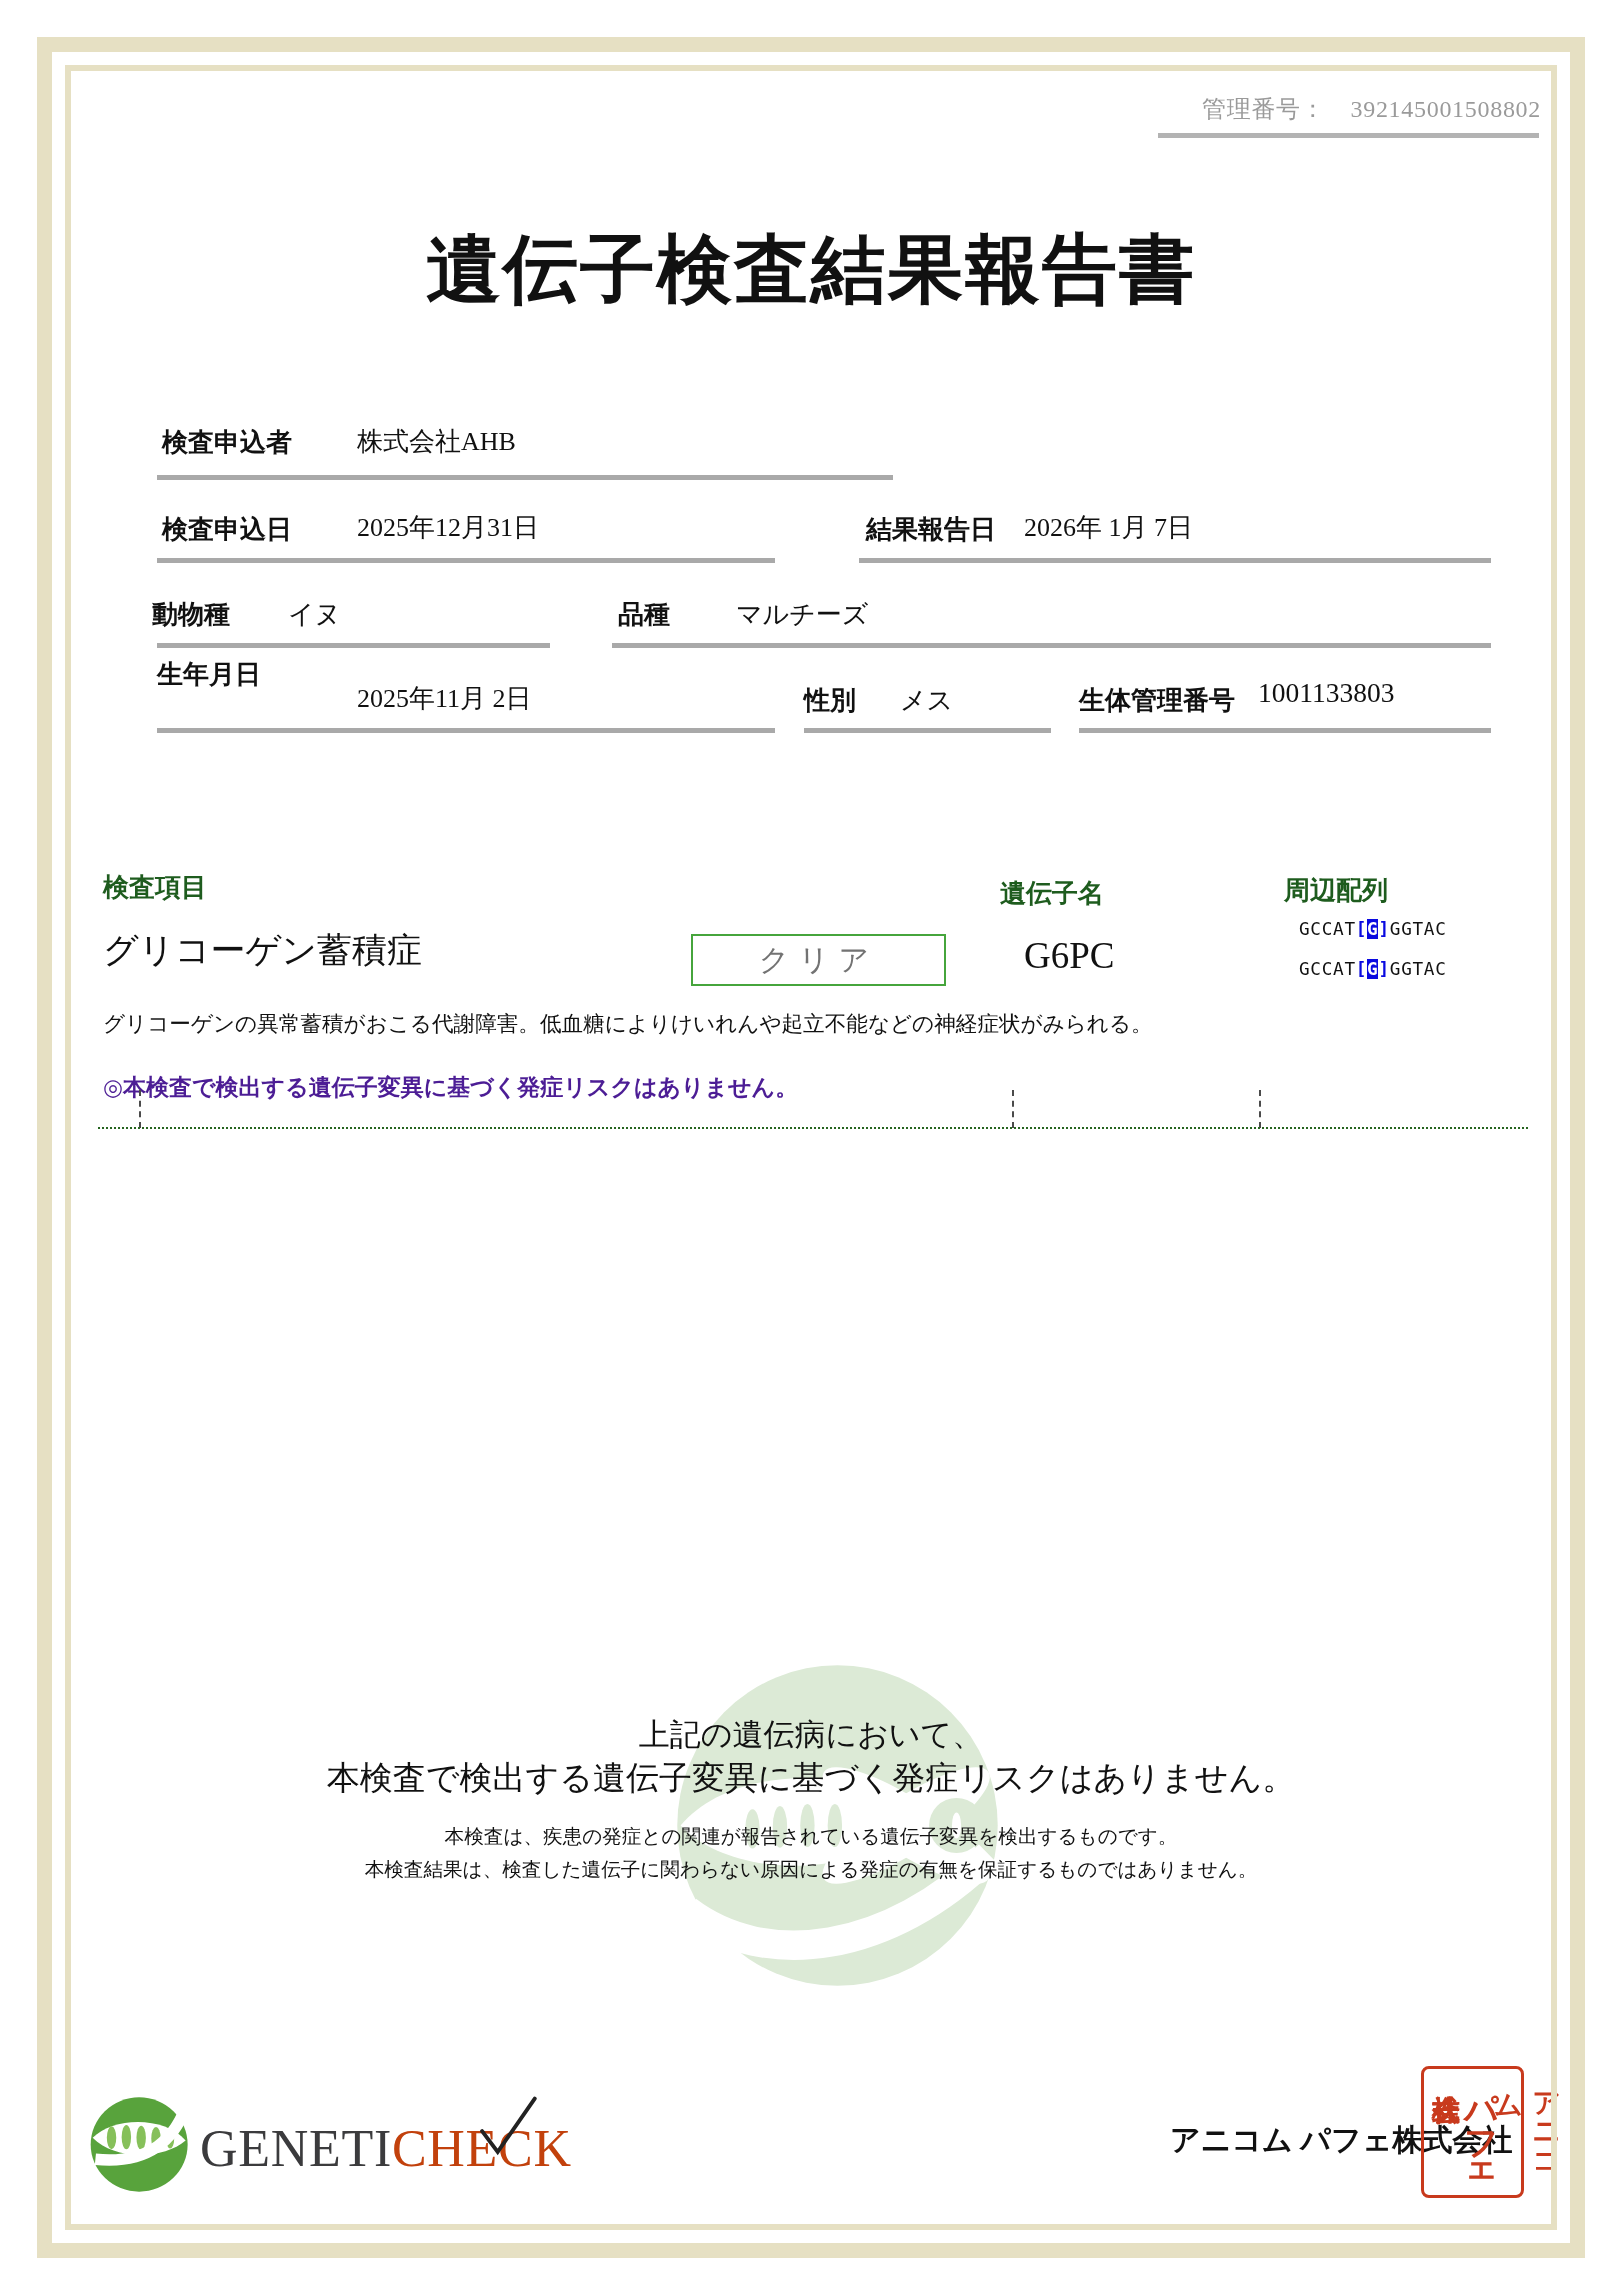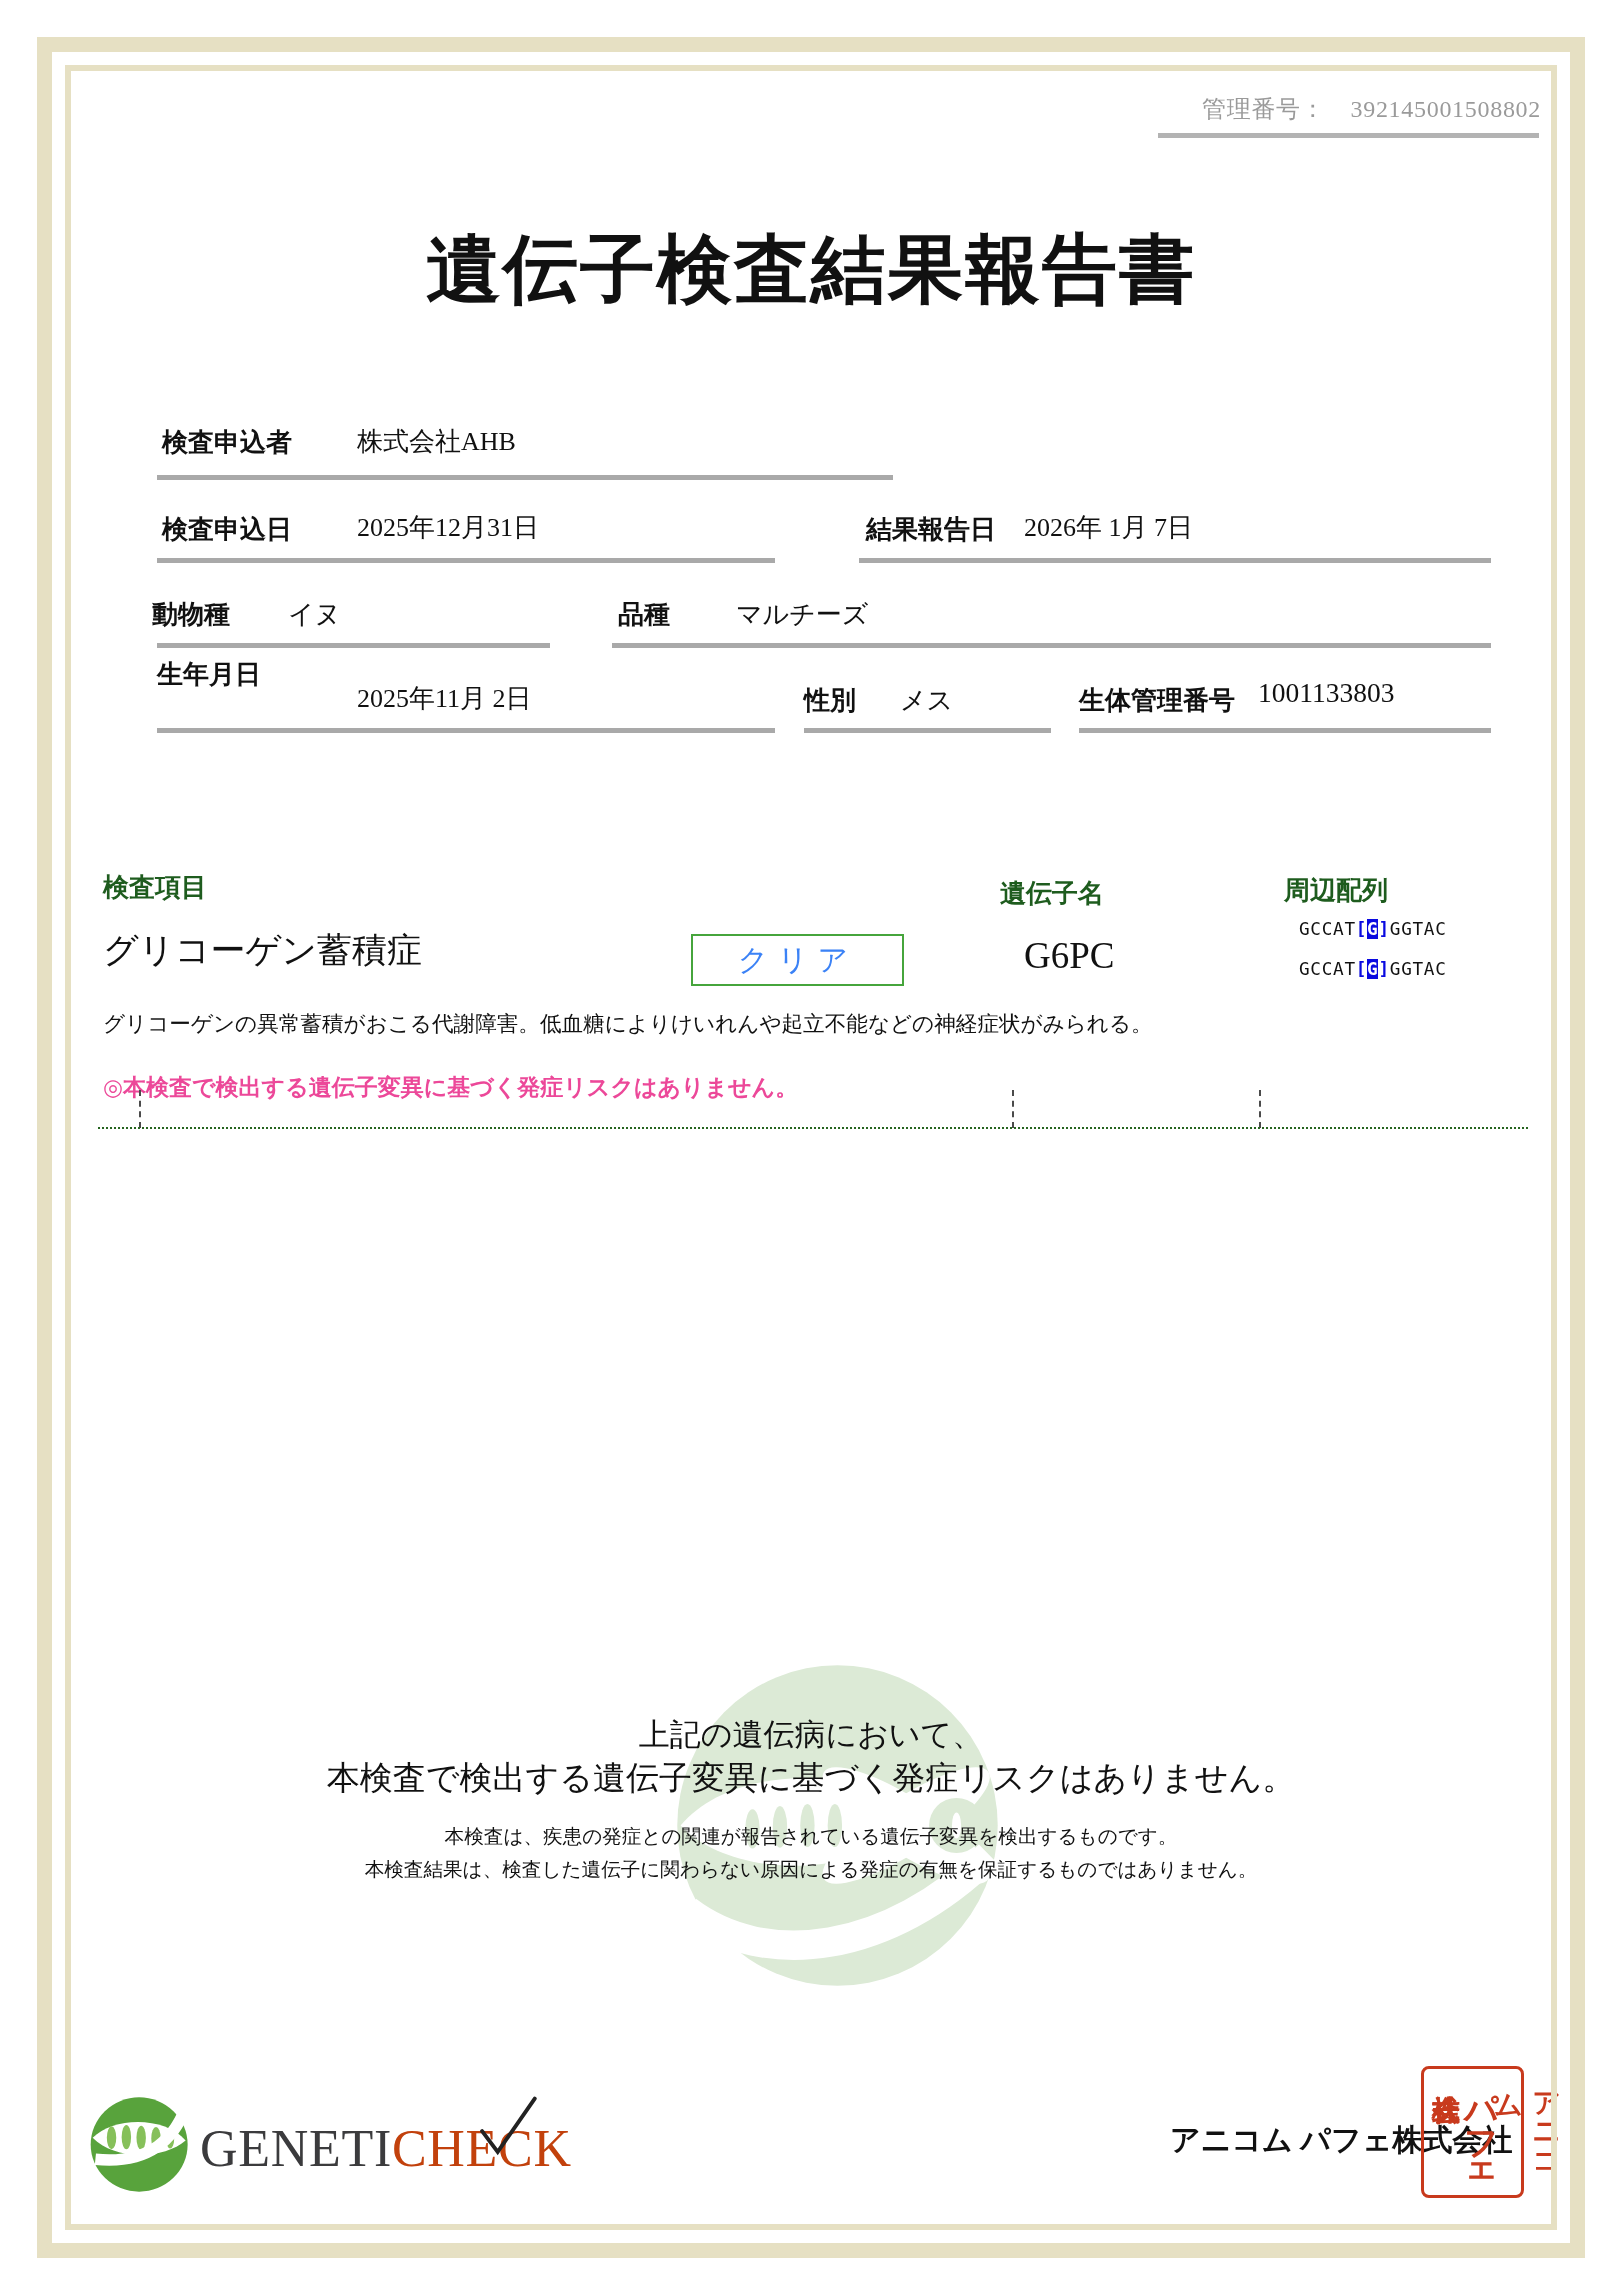--- a/index.html
+++ b/index.html
@@ -27,31 +27,31 @@
   
   .title{left:0;right:0;top:220px;text-align:center;font-size:75px;font-weight:bold;letter-spacing:2px;}
 
   .lbl{font-size:26px;font-weight:600;}
   .val{font-size:26px;}
 
   
   .green-h{font-size:26px;font-weight:600;color:#1e5c1e;}
   .item-name{font-size:35px;}
   .clear-box{
-    left:691px;top:934px;width:213px;height:52px;
+    left:691px;top:934px;width:255px;height:52px;
     border:2.6px solid #46a53c;box-sizing:border-box;
     text-align:center;line-height:47px;
-    font-size:30px;letter-spacing:9.2px;color:#3b82f6;
+    font-size:30px;letter-spacing:9.2px;color:#737373;
   }
   .gene{font-size:37px;}
   .seq{font-family:"DejaVu Sans Mono",monospace;font-size:17.7px;letter-spacing:0.7px;}
   .seq .br{color:#0a0ae0;font-weight:bold;}
   .seq .mut{background:#0a0ae0;color:#ffffff;font-weight:bold;}
   .desc{font-size:21.6px;}
-  .risk{font-size:23px;font-weight:bold;color:#ec4899;}
+  .risk{font-size:23px;font-weight:bold;color:#4c1d95;}
 
   .tick{position:absolute;width:0;height:38px;border-left:2px dashed #4a4a4a;z-index:1;}
   .dotline{position:absolute;left:98px;top:1127px;width:1430px;height:0;border-top:2.6px dotted #26641f;z-index:1;}
 
   
   .sans{font-family:"Liberation Sans","DejaVu Sans",sans-serif;}
   .center-line{left:0;right:0;text-align:center;z-index:2;}
   .sum1{top:1714px;font-size:31px;}
   .sum2{top:1756px;font-size:33px;}
   .note{font-size:19.6px;}

